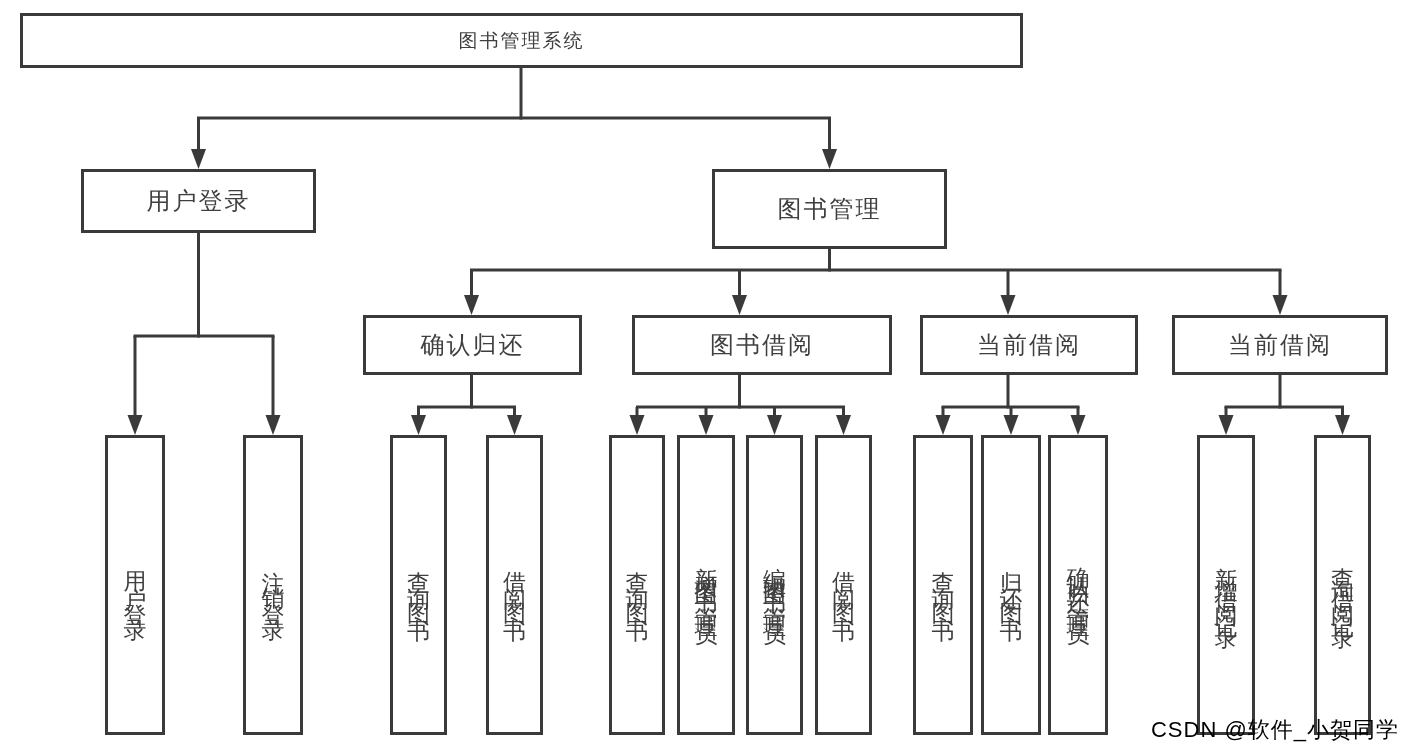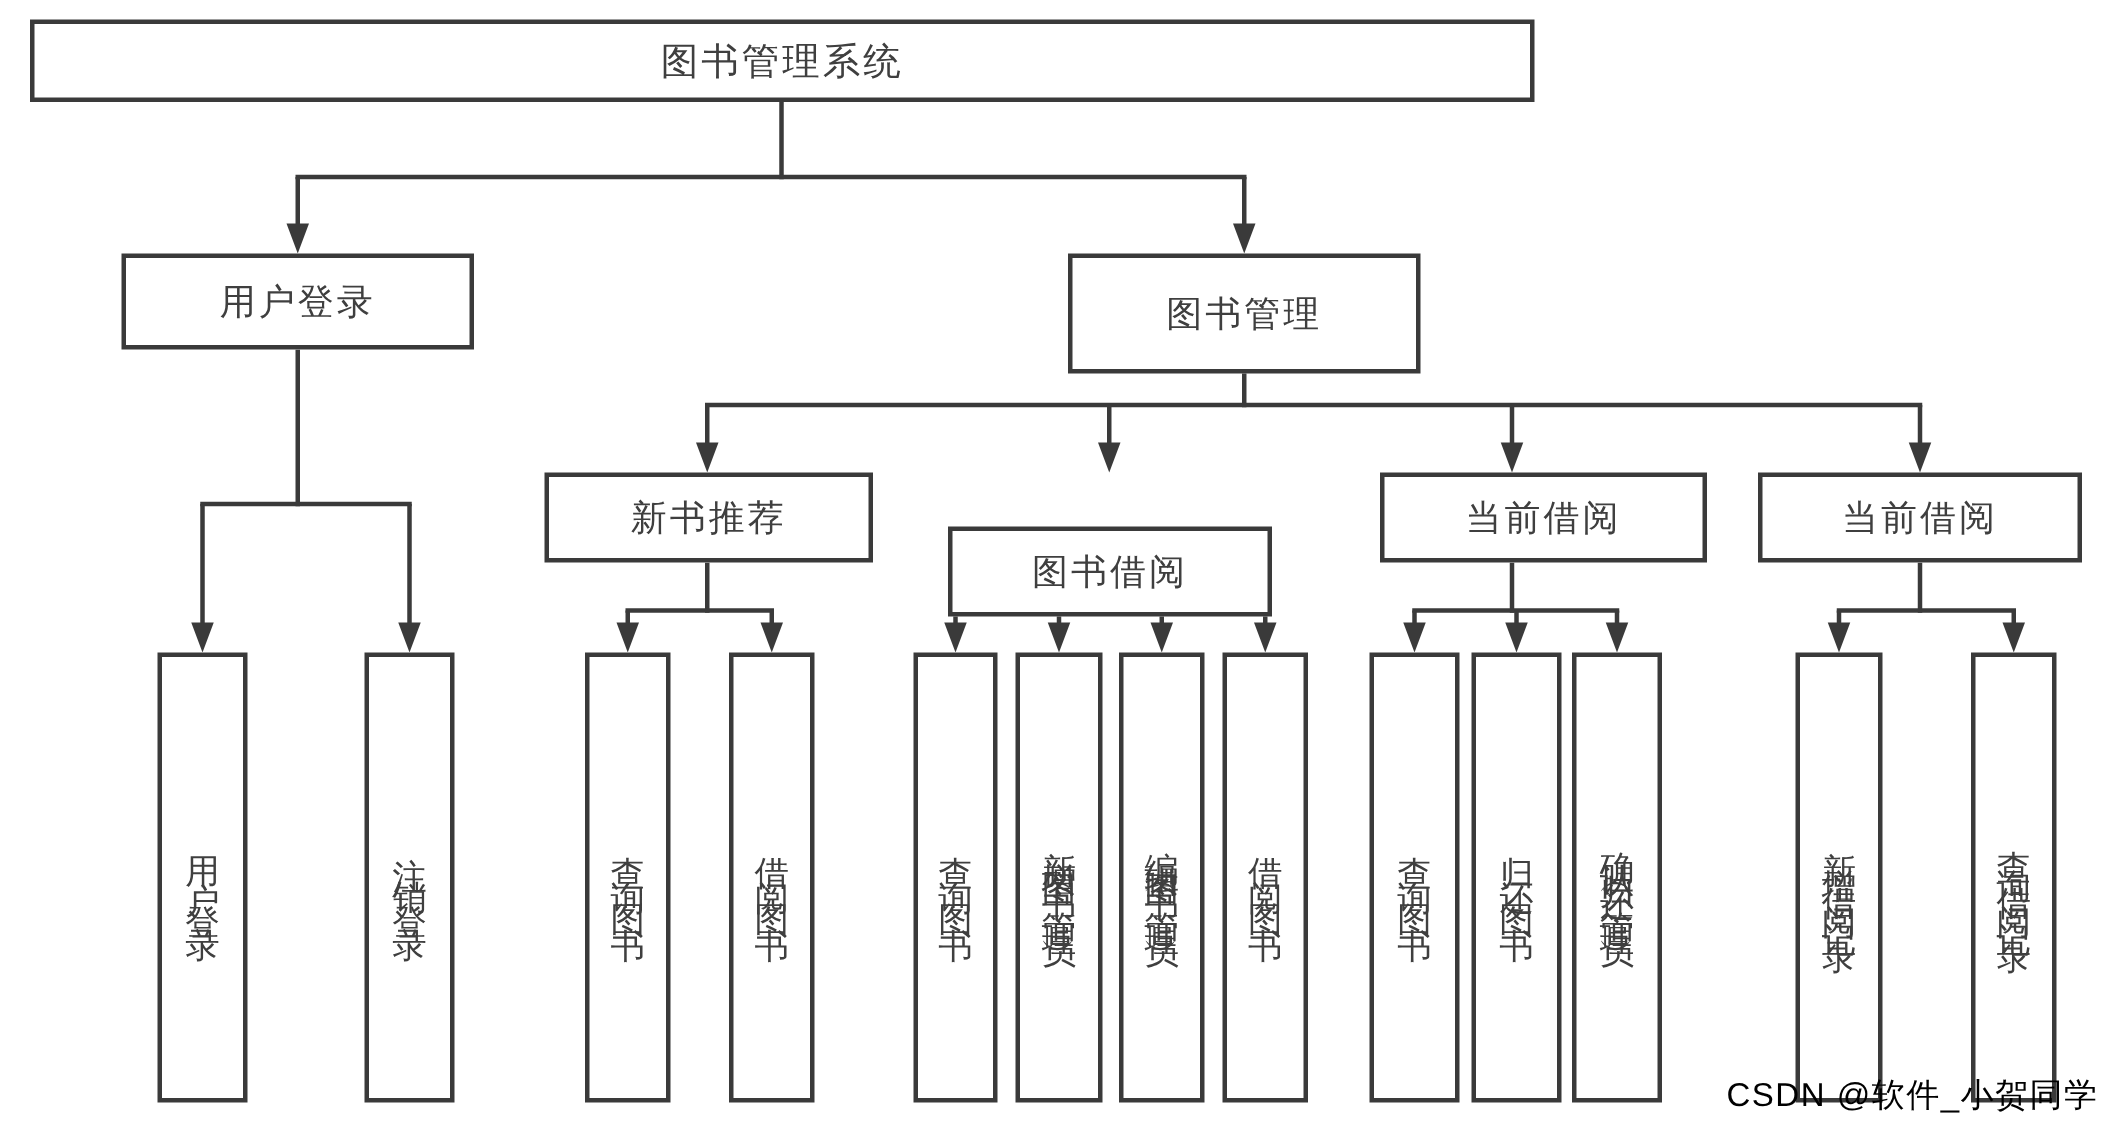--- a/index.html
+++ b/index.html
@@ -22,21 +22,21 @@
     background: #ffffff;
     border: 3px solid #3a3a3a;
     display: flex;
     align-items: center;
     justify-content: center;
     color: #3f3f3f;
     font-size: 24px;
     letter-spacing: 2px;
     white-space: nowrap;
   }
-  .node.root { font-size: 25px; }
+  .node.root { font-size: 19px; }
   .vnode {
     position: absolute;
     box-sizing: border-box;
     background: #ffffff;
     border: 3px solid #3a3a3a;
     top: 435px;
     height: 300px;
     display: flex;
     align-items: center;
     justify-content: center;
@@ -133,22 +133,22 @@
       <polygon points="1218.5,415 1233.5,415 1226,435"></polygon>
       <polygon points="1335,415 1350,415 1342.5,435"></polygon>
     </g>
   </svg>
 
   <div class="node root" style="left:20px; top:13px; width:1003px; height:55px;">图书管理系统</div>
 
   <div class="node" style="left:81px; top:169px; width:235px; height:64px;">用户登录</div>
   <div class="node" style="left:712px; top:169px; width:235px; height:80px;">图书管理</div>
 
-  <div class="node" style="left:363px; top:315px; width:219px; height:60px;">新书推荐</div>
-  <div class="node" style="left:632px; top:315px; width:216px; height:60px;margin-top:36px;">图书借阅</div>
+  <div class="node" style="left:363px; top:315px; width:219px; height:60px;">确认归还</div>
+  <div class="node" style="left:632px; top:315px; width:260px; height:60px;">图书借阅</div>
   <div class="node" style="left:899px; top:315px; width:218px; height:60px;margin-left:21px;">当前借阅</div>
   <div class="node" style="left:1172px; top:315px; width:216px; height:60px;">当前借阅</div>
 
   <div class="vnode ls4" style="left:105px; width:60px;">
     <span>用户登录</span>
     </div>
   <div class="vnode ls4" style="left:243px; width:60px;">
     <span>注销登录</span>
     </div>
 

